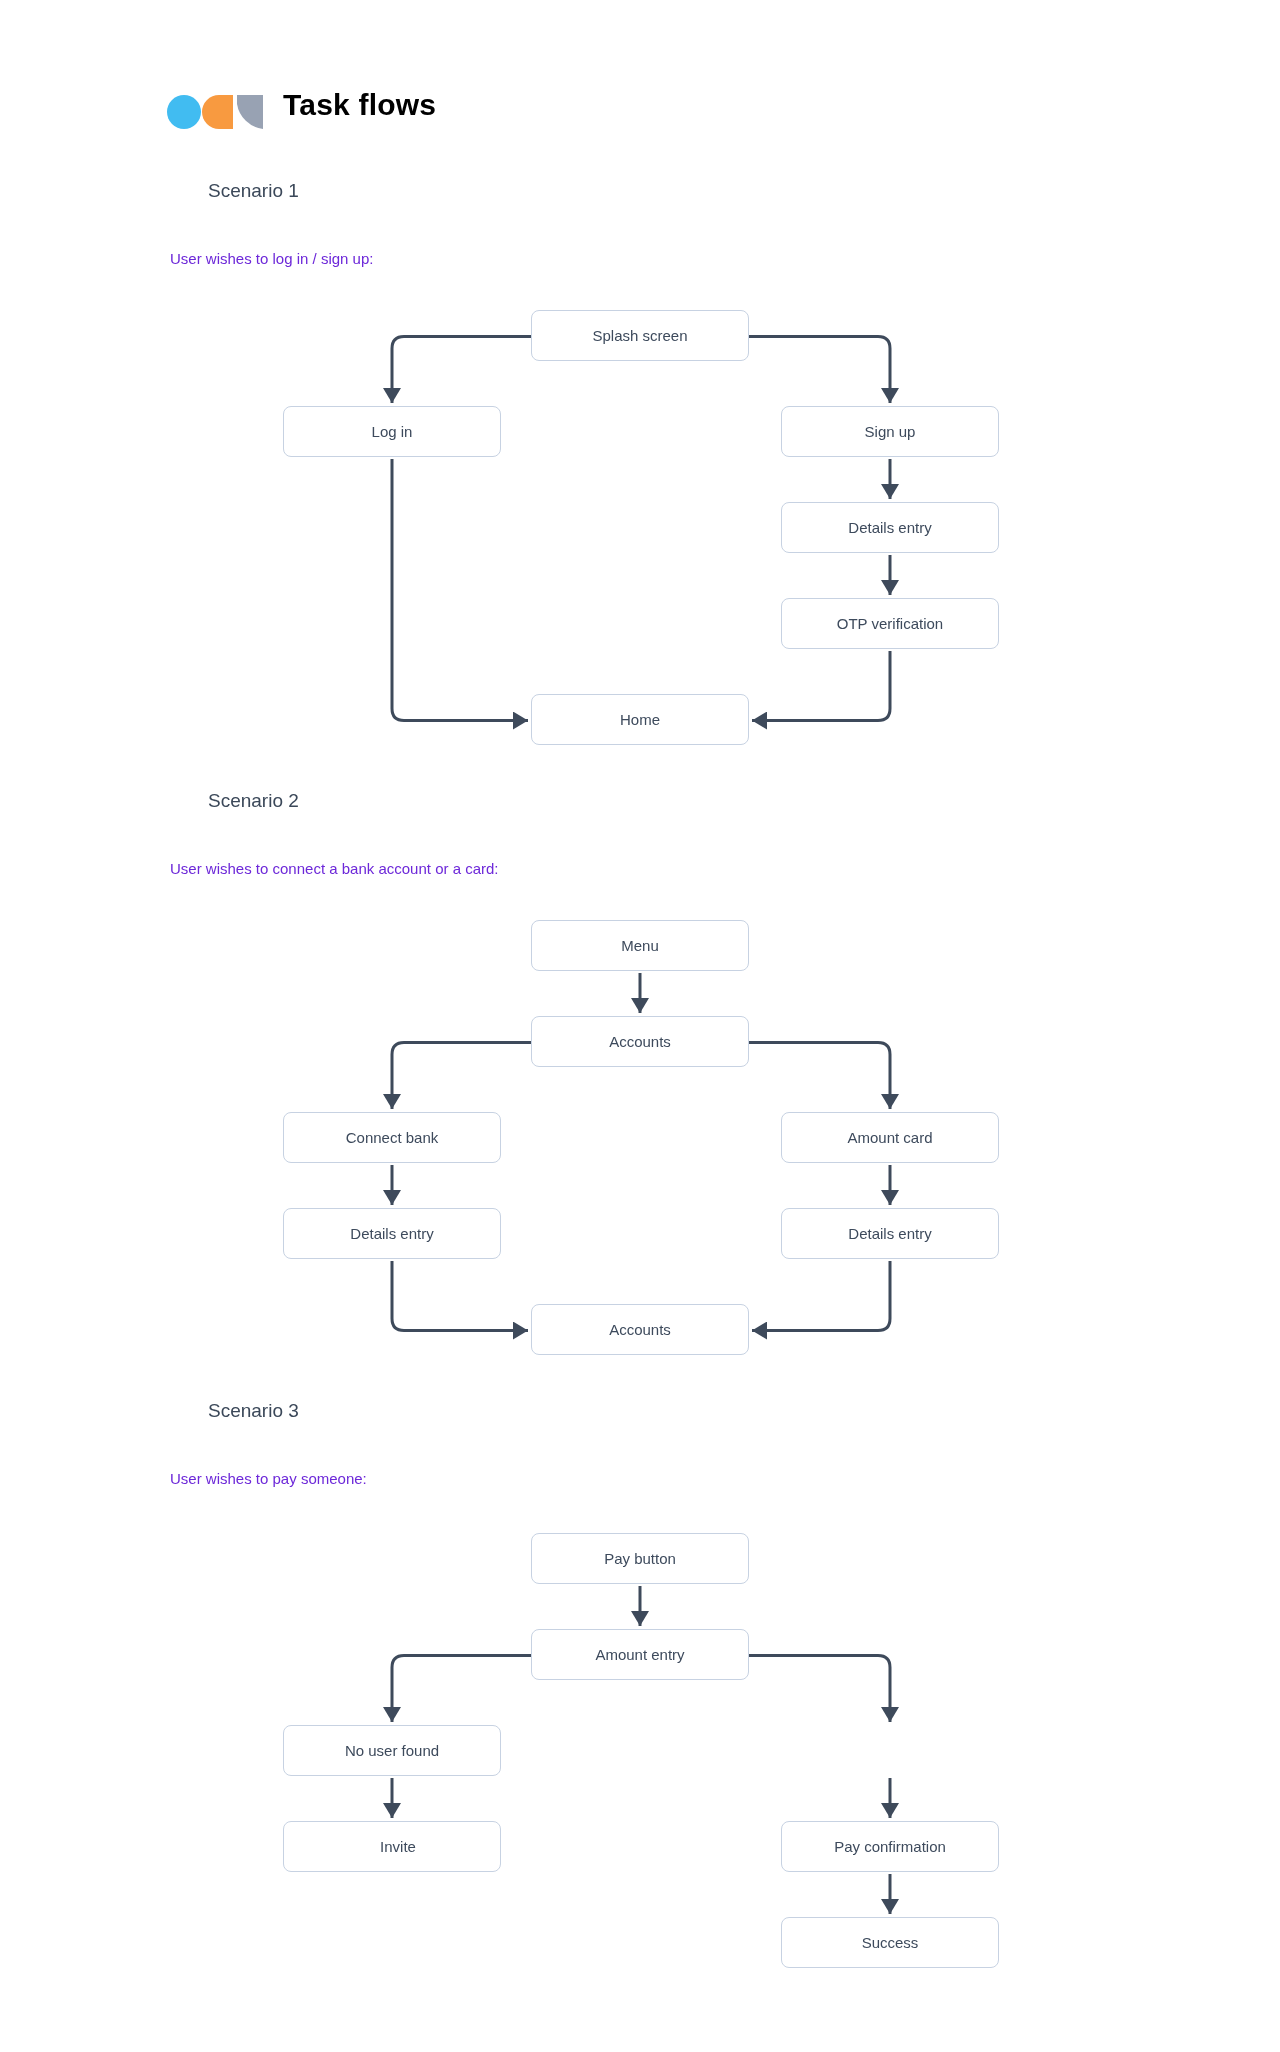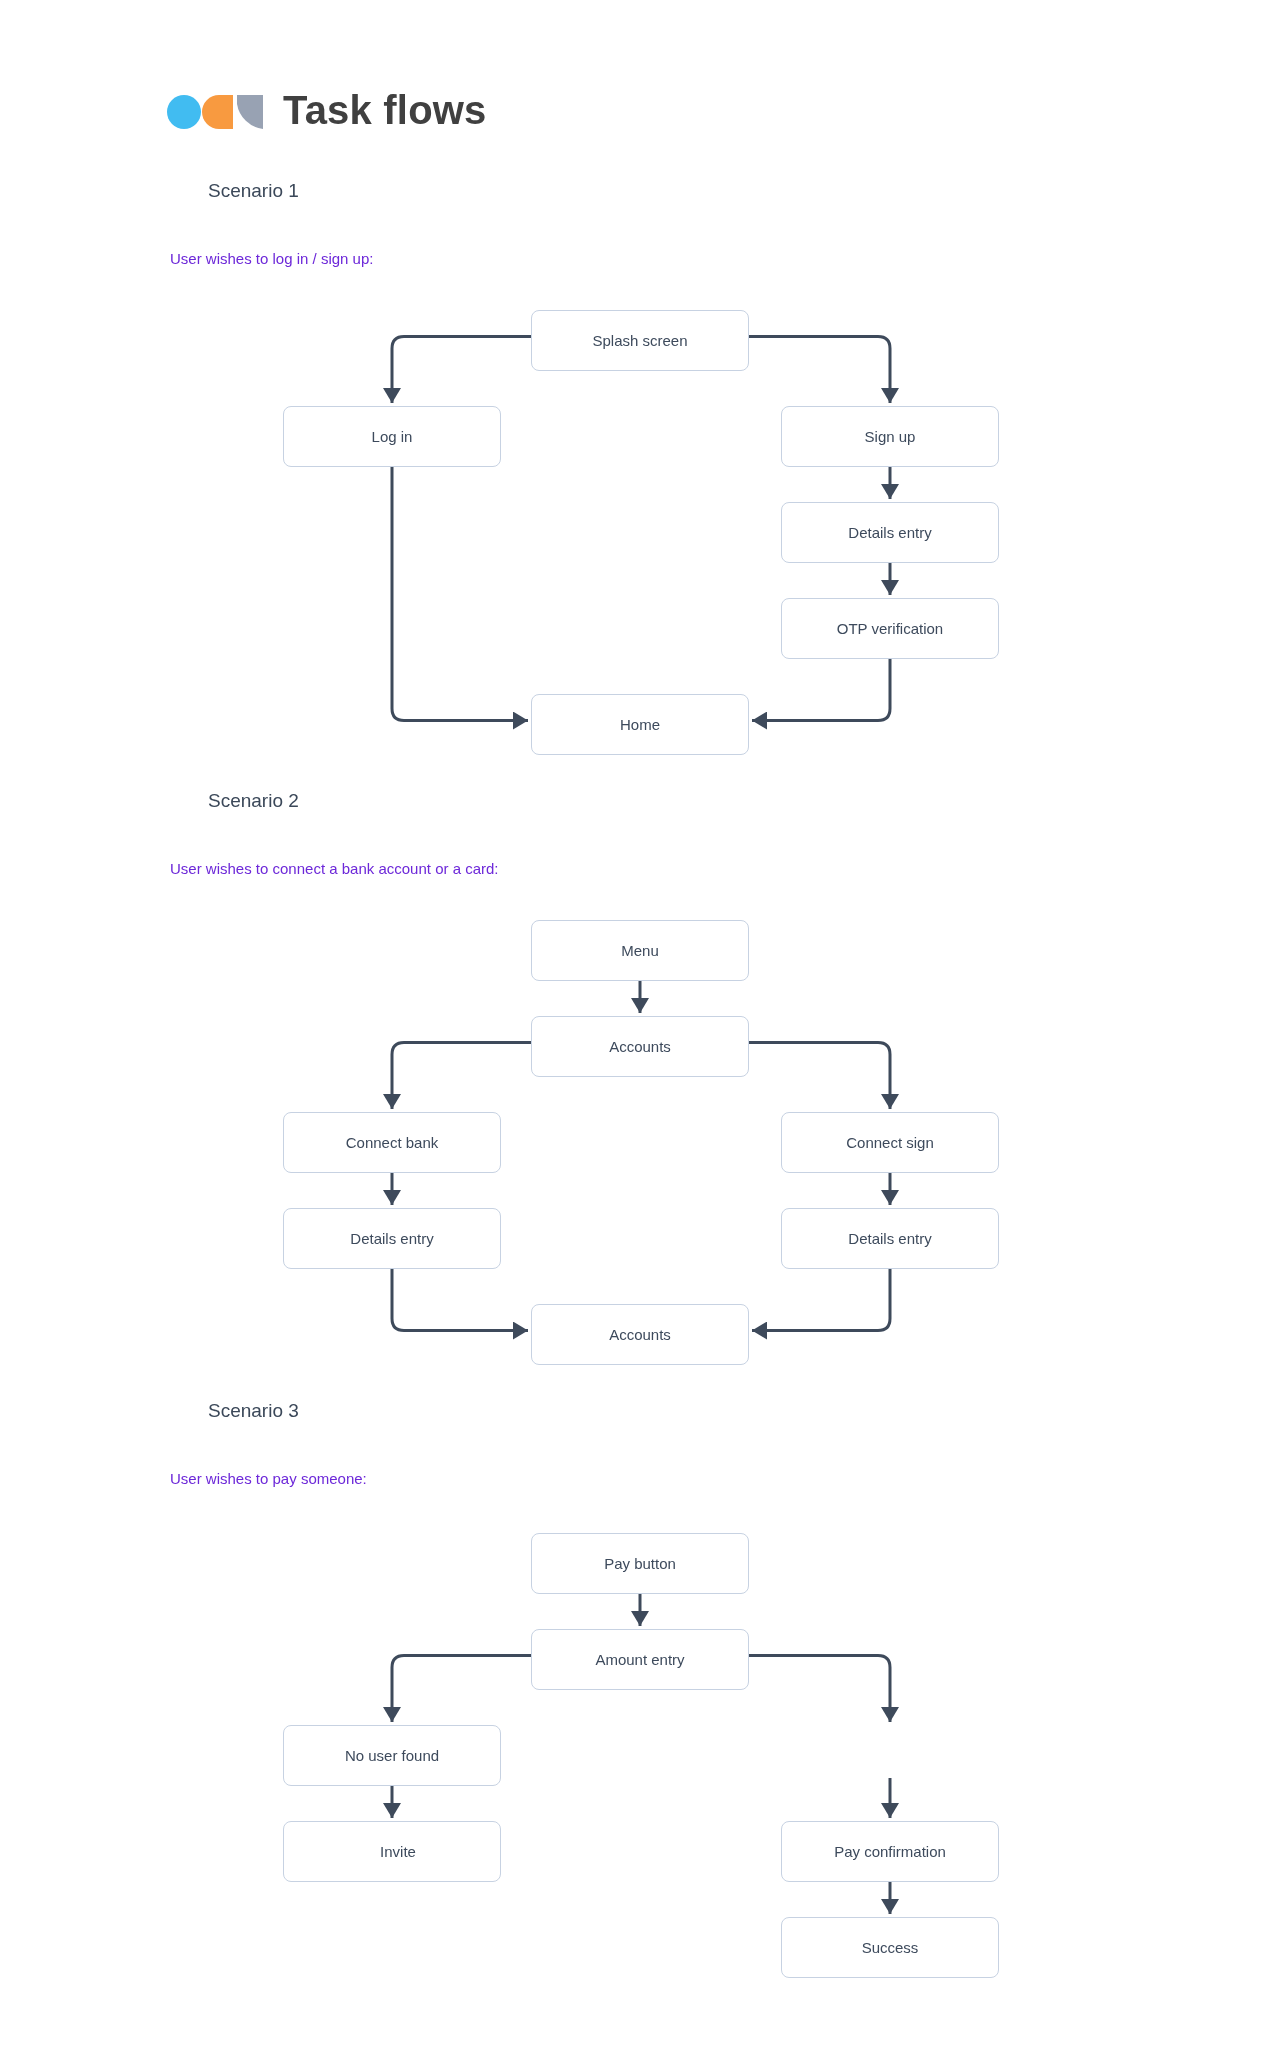--- a/index.html
+++ b/index.html
@@ -7,33 +7,33 @@
     position:relative;
     width:1280px;
     height:2052px;
     background:#ffffff;
     font-family:"Liberation Sans", sans-serif;
     overflow:hidden;
   }
   .abs{position:absolute;}
   .page-title{
     left:283px;top:88px;
-    font-size:40px;font-weight:600;color:#404040;letter-spacing:.2px;
+    font-size:30px;font-weight:600;color:#000000;letter-spacing:.2px;
   }
   .scenario-heading{
     left:170px;
     font-size:19px;color:#3B4859;font-weight:400;margin-left:38px;
   }
   .scenario-subtitle{
     left:170px;
     font-size:15px;color:#6d28d9;font-weight:400;
   }
   .node{
     position:absolute;
-    width:218px;height:61px;
+    width:218px;height:51px;
     box-sizing:border-box;
     background:#ffffff;
     border:1px solid #C7D2E2;
     border-radius:8px;
     display:flex;align-items:center;justify-content:center;
     font-size:15px;color:#3D4A5C;
     z-index:2;
   }
   #connectors{
     position:absolute;left:0;top:0;width:1280px;height:2052px;
@@ -100,21 +100,21 @@
   <div class="node" style="left:531px;top:310px;">Splash screen</div>
   <div class="node" style="left:283px;top:406px;">Log in</div>
   <div class="node" style="left:781px;top:406px;">Sign up</div>
   <div class="node" style="left:781px;top:502px;">Details entry</div>
   <div class="node" style="left:781px;top:598px;">OTP verification</div>
   <div class="node" style="left:531px;top:694px;">Home</div>
 
   <div class="node" style="left:531px;top:920px;">Menu</div>
   <div class="node" style="left:531px;top:1016px;">Accounts</div>
   <div class="node" style="left:283px;top:1112px;">Connect bank</div>
-  <div class="node" style="left:781px;top:1112px;">Connect sign</div>
+  <div class="node" style="left:781px;top:1112px;">Amount card</div>
   <div class="node" style="left:283px;top:1208px;">Details entry</div>
   <div class="node" style="left:781px;top:1208px;">Details entry</div>
   <div class="node" style="left:531px;top:1304px;">Accounts</div>
 
   <div class="node" style="left:531px;top:1533px;">Pay button</div>
   <div class="node" style="left:531px;top:1629px;">Amount entry</div>
   <div class="node" style="left:283px;top:1725px;">No user found</div>
   <div class="node" style="left:283px;top:1821px;padding-left:12px;">Invite</div>
   <div class="node" style="left:781px;top:1821px;">Pay confirmation</div>
   <div class="node" style="left:781px;top:1917px;">Success</div>

